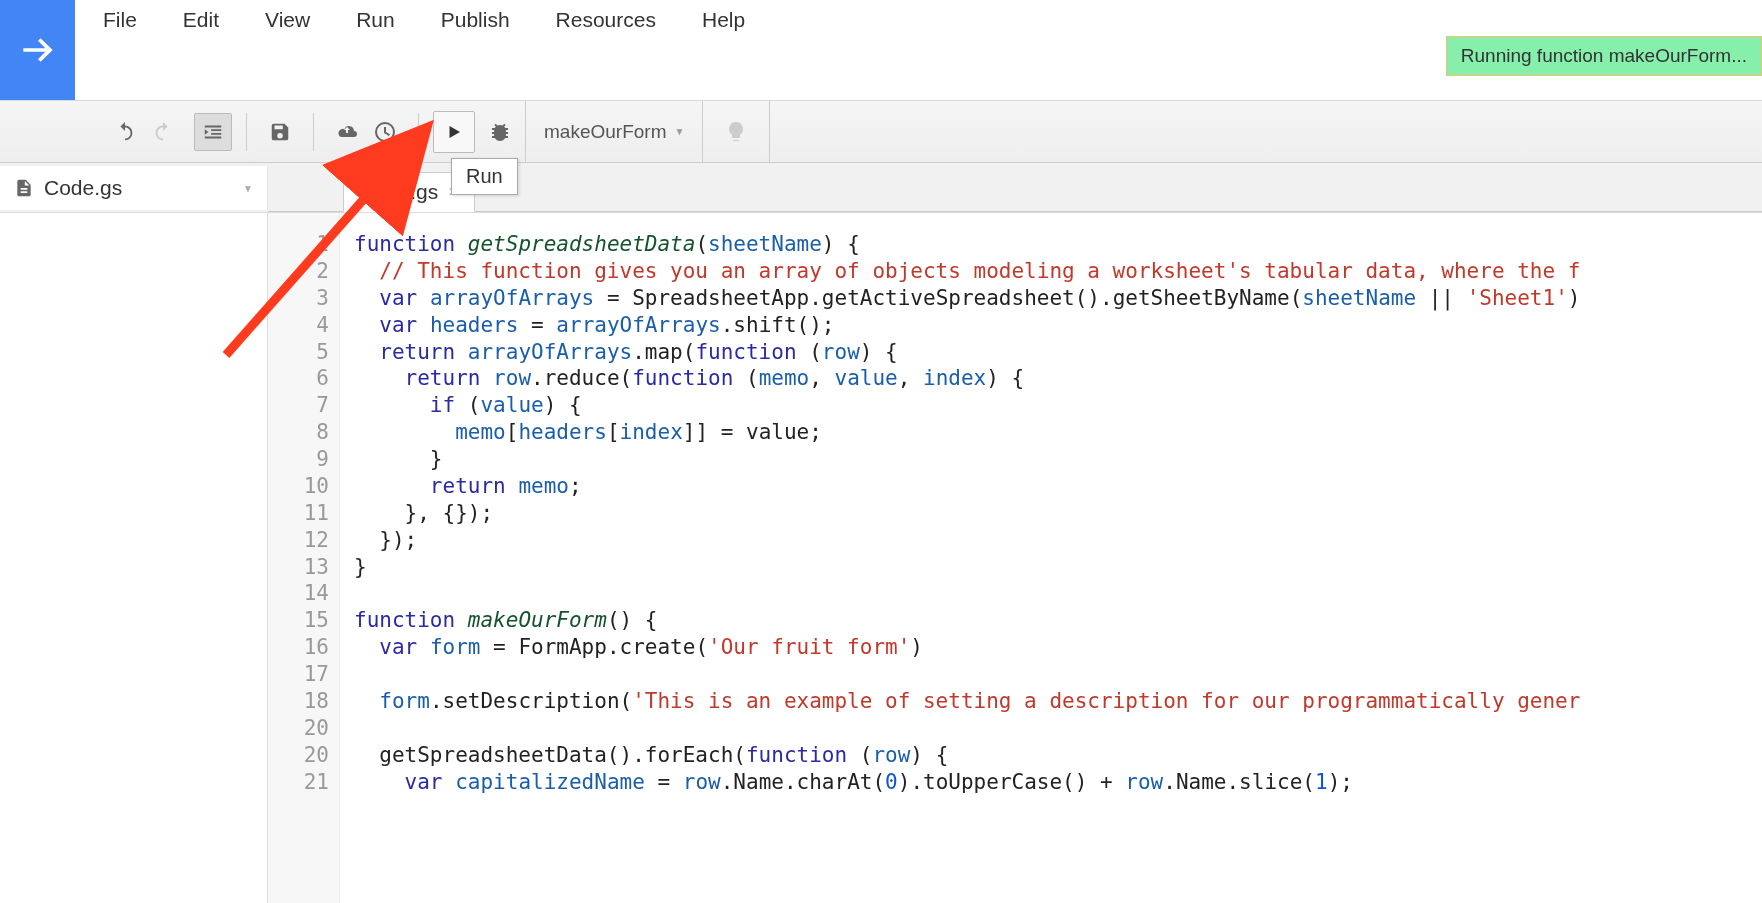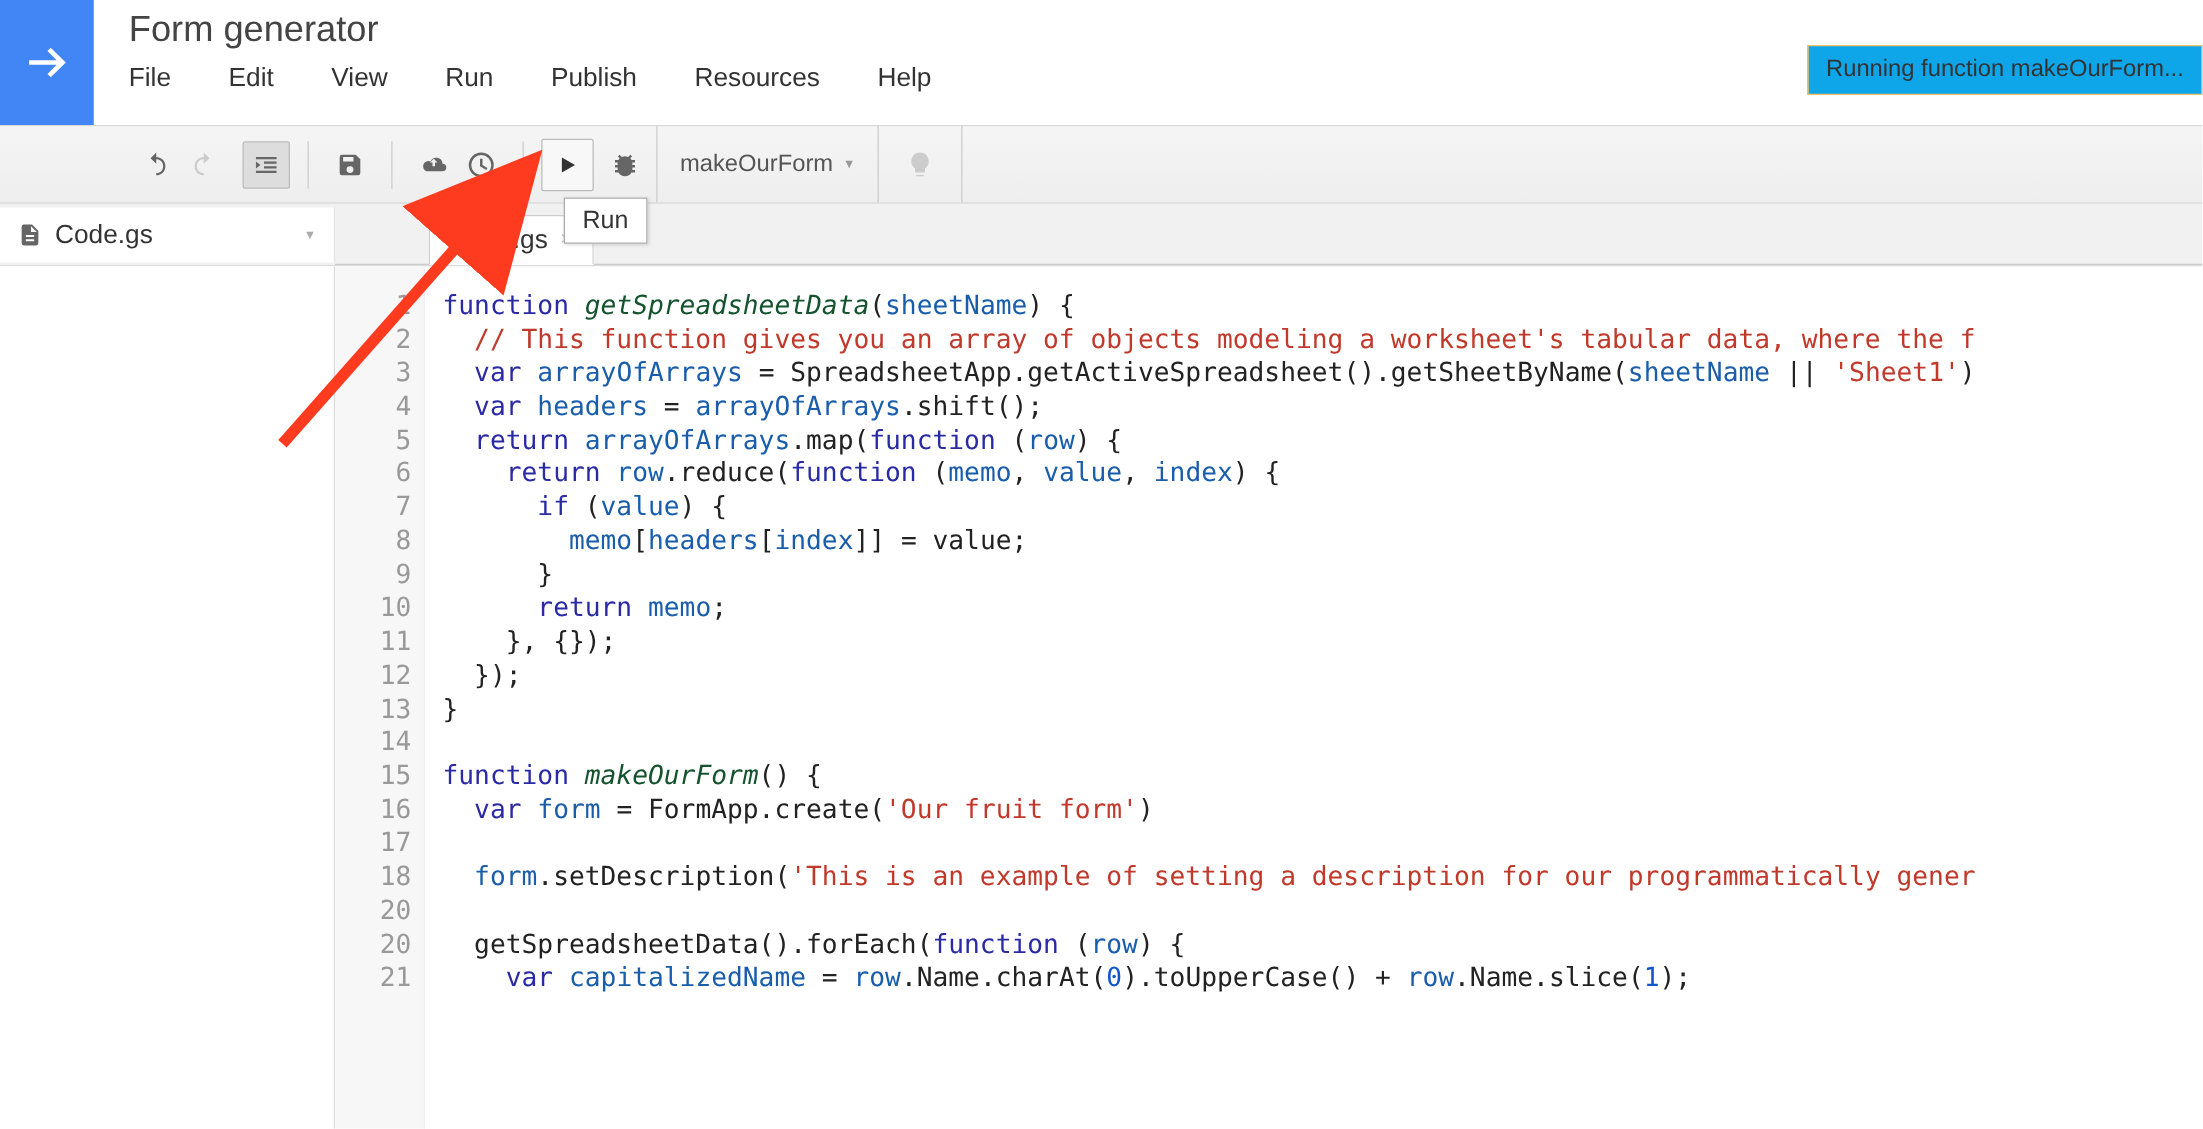--- a/index.html
+++ b/index.html
@@ -18,21 +18,21 @@
 .tb-btn { width: 38px; height: 38px; display: flex; align-items: center; justify-content: center; cursor: pointer; color: #555; border-radius: 2px; }
 .tb-btn.active { background: #ddd; border: 1px solid #bbb; }
 .tb-btn.bordered { border: 1px solid #bbb; background: #f8f8f8; width: 42px; height: 42px; }
 .sep { width: 1px; height: 38px; background: #ccc; margin: 0 8px; }
 .func-selector { display: flex; align-items: center; height: 100%; border-left: 1px solid #ccc; border-right: 1px solid #ccc; padding: 0 18px; font-size: 19px; color: #555; cursor: pointer; }
 .func-selector .chev { margin-left: 8px; font-size: 10px; color: #999; }
 .bulb-wrap { border-right: 1px solid #ccc; padding: 0 14px; height: 100%; display: flex; align-items: center; }
 
 .tooltip-run { position: absolute; left: 451px; top: 158px; background: #fff; border: 1px solid #aaa; padding: 6px 14px; font-size: 20px; color: #333; box-shadow: 1px 1px 3px rgba(0,0,0,0.15); z-index: 50; }
 
-.status-banner { position: absolute; right: 0; top: 36px; background: #0ea5e9; border: 1px solid #f0c36d; padding: 8px 14px; font-size: 19px; color: #333; }
+.status-banner { position: absolute; right: 0; top: 36px; background: #86efac; border: 1px solid #f0c36d; padding: 8px 14px; font-size: 19px; color: #333; }
 
 .subheader { height: 50px; background: #f1f1f1; border-bottom: 1px solid #ddd; display: flex; justify-content: space-between; }
 .file-selector { width: 268px; background: #fff; height: 44px; margin: 3px 0 0 0; display: flex; align-items: center; padding: 0 14px; border-right: 1px solid #e5e5e5; }
 .file-selector .fname { font-size: 21px; color: #333; margin-left: 10px; flex: 1; }
 .file-selector .chev { font-size: 10px; color: #aaa; }
 .tabs-area { flex: 1; display: flex; align-items: flex-end; padding-left: 75px; height: 100%; border-bottom: 1px solid #ccc; }
 .tab { background: #fff; border: 1px solid #ccc; border-bottom: 1px solid #fff; height: 40px; padding: 0 16px; display: flex; align-items: center; font-size: 21px; color: #333; position: relative; margin-bottom: -1px; border-radius: 3px 3px 0 0; }
 .tab .close { margin-left: 10px; color: #bbb; font-size: 16px; }
 
 .main { display: flex; height: calc(903px - 100px - 63px - 50px); }
@@ -58,21 +58,20 @@
 </head>
 <body>
 
 <div class="header">
   <div class="logo-box">
     <svg width="44" height="44" viewBox="0 0 24 24">
         <path d="M4 11h12l-4-4 1.4-1.4L20 12l-6.6 6.4L12 17l4-4H4z"></path>
       </svg>
   </div>
   <div class="header-content">
-    <div class="title">Form generator</div>
     <div class="menubar">
       <span>File</span>
       <span>Edit</span>
       <span>View</span>
       <span>Run</span>
       <span>Publish</span>
       <span>Resources</span>
       <span>Help</span>
     </div>
   </div>

